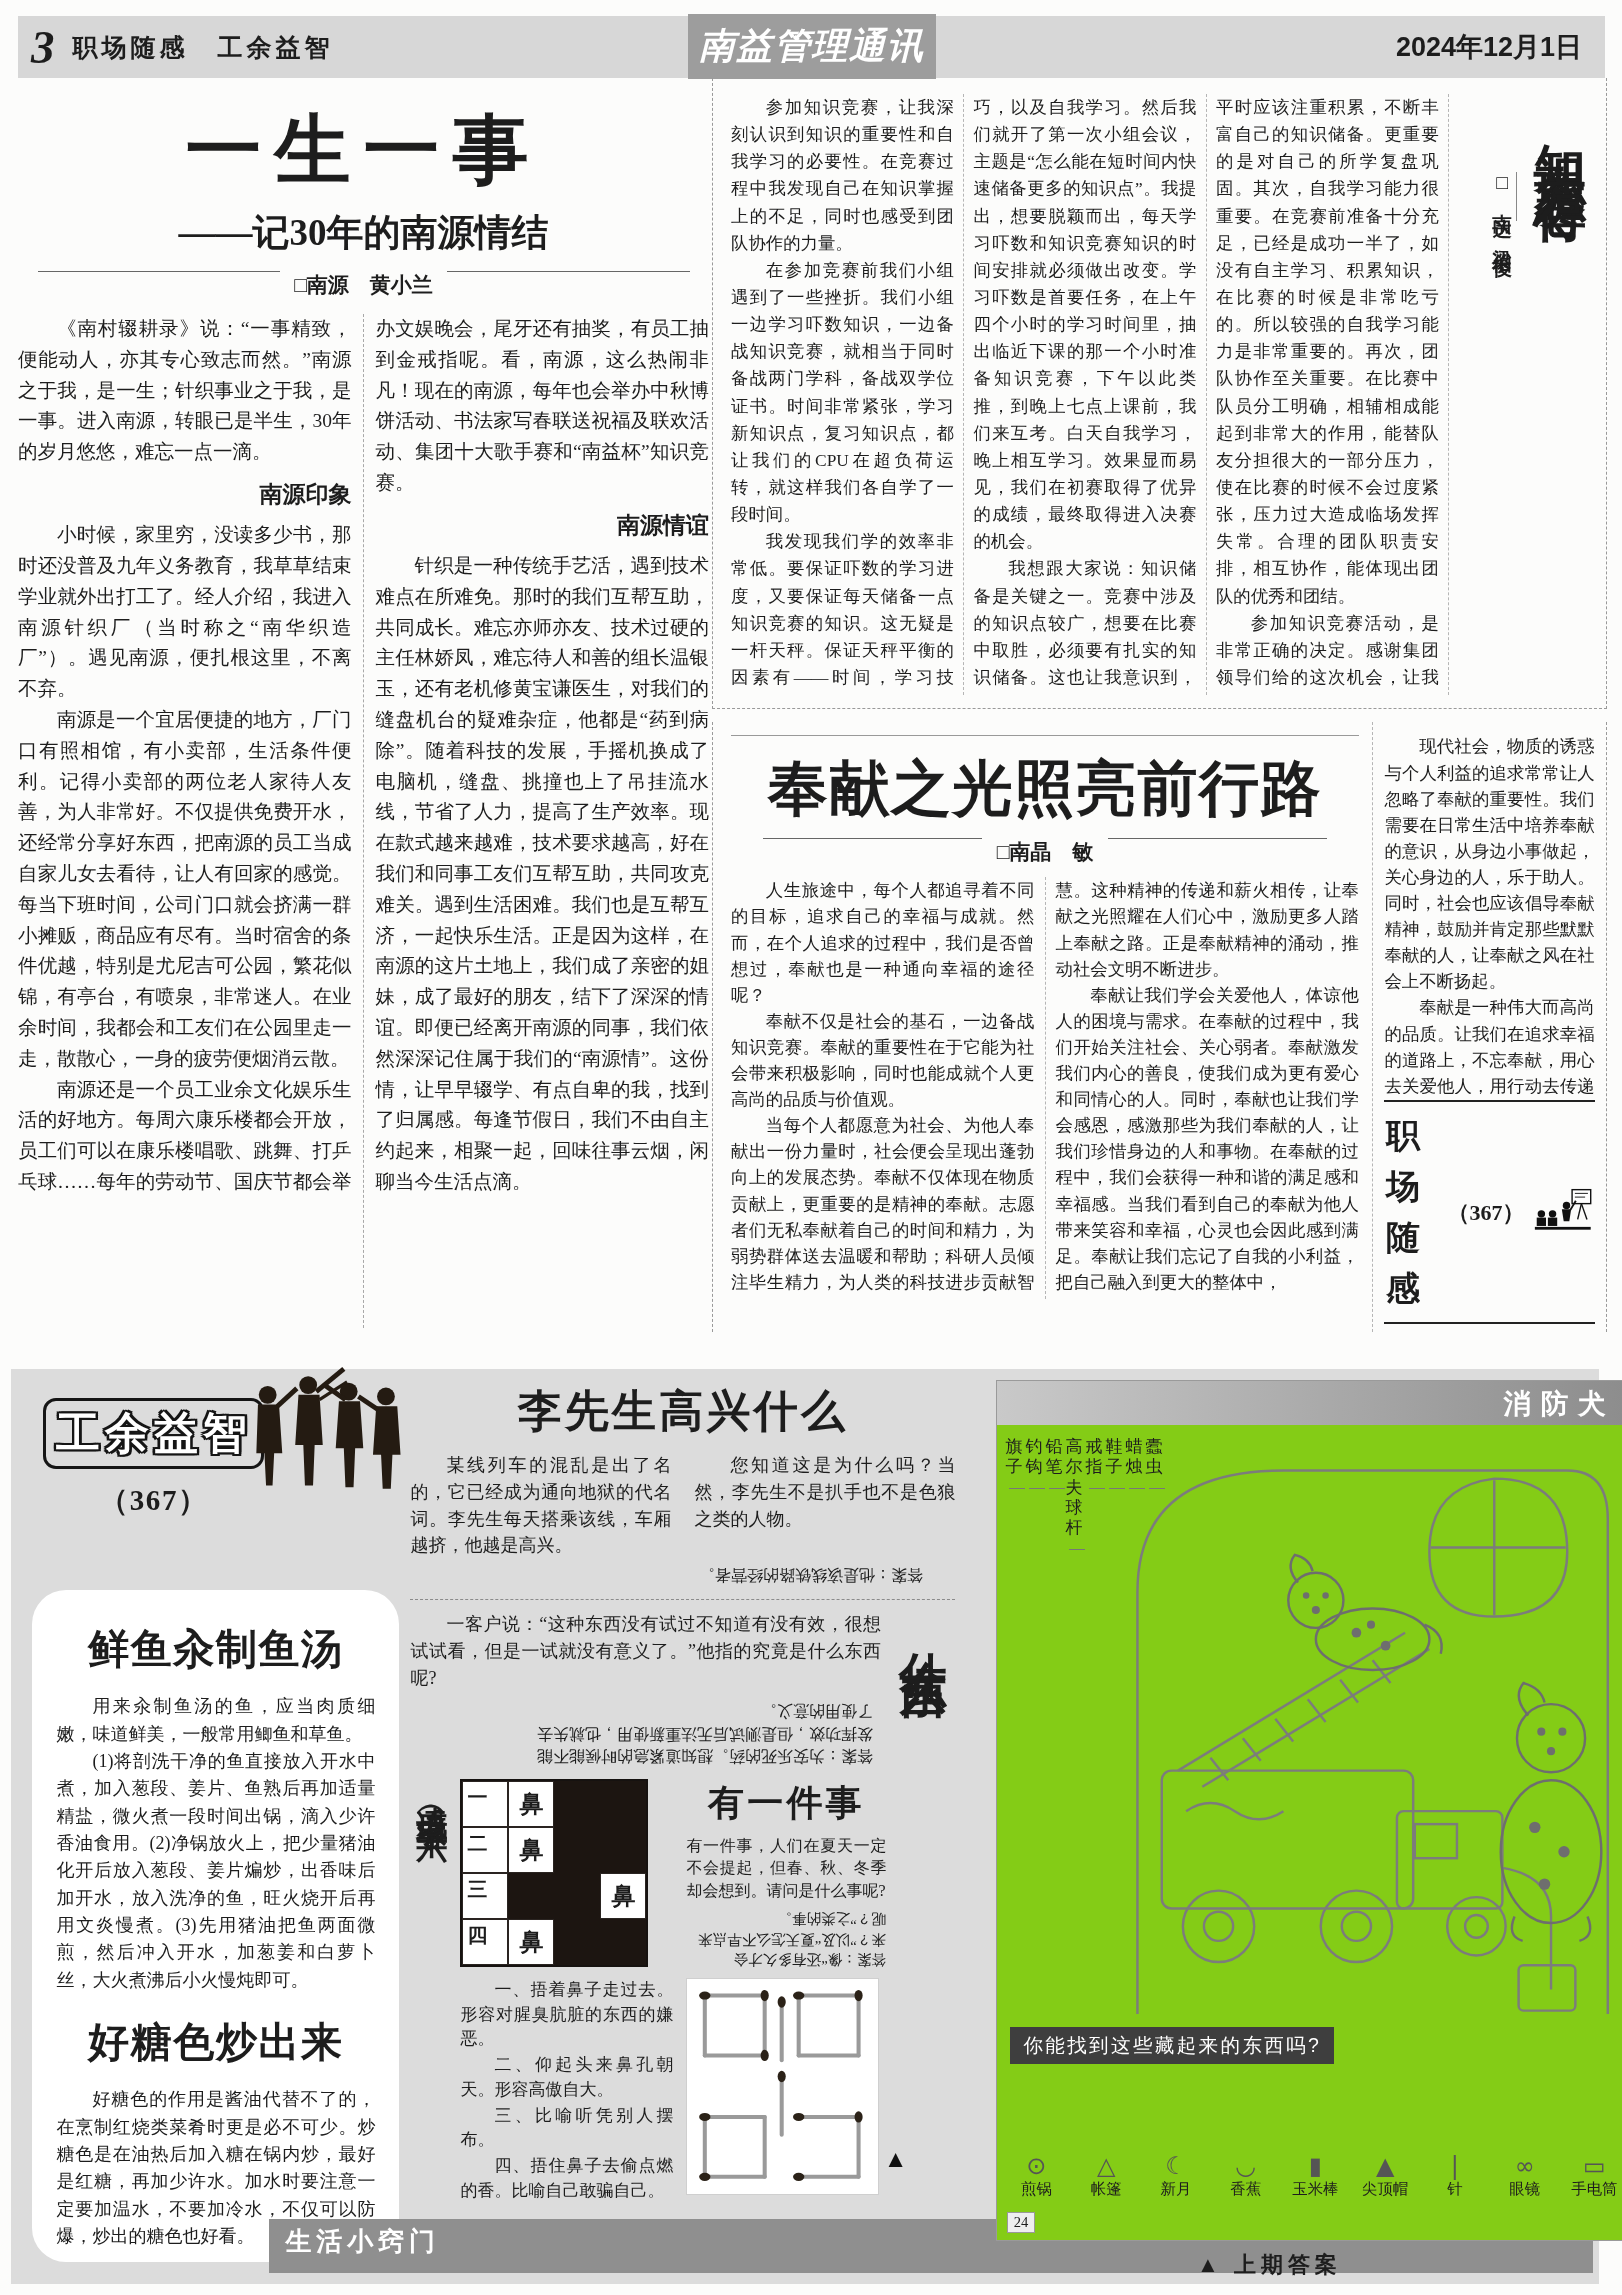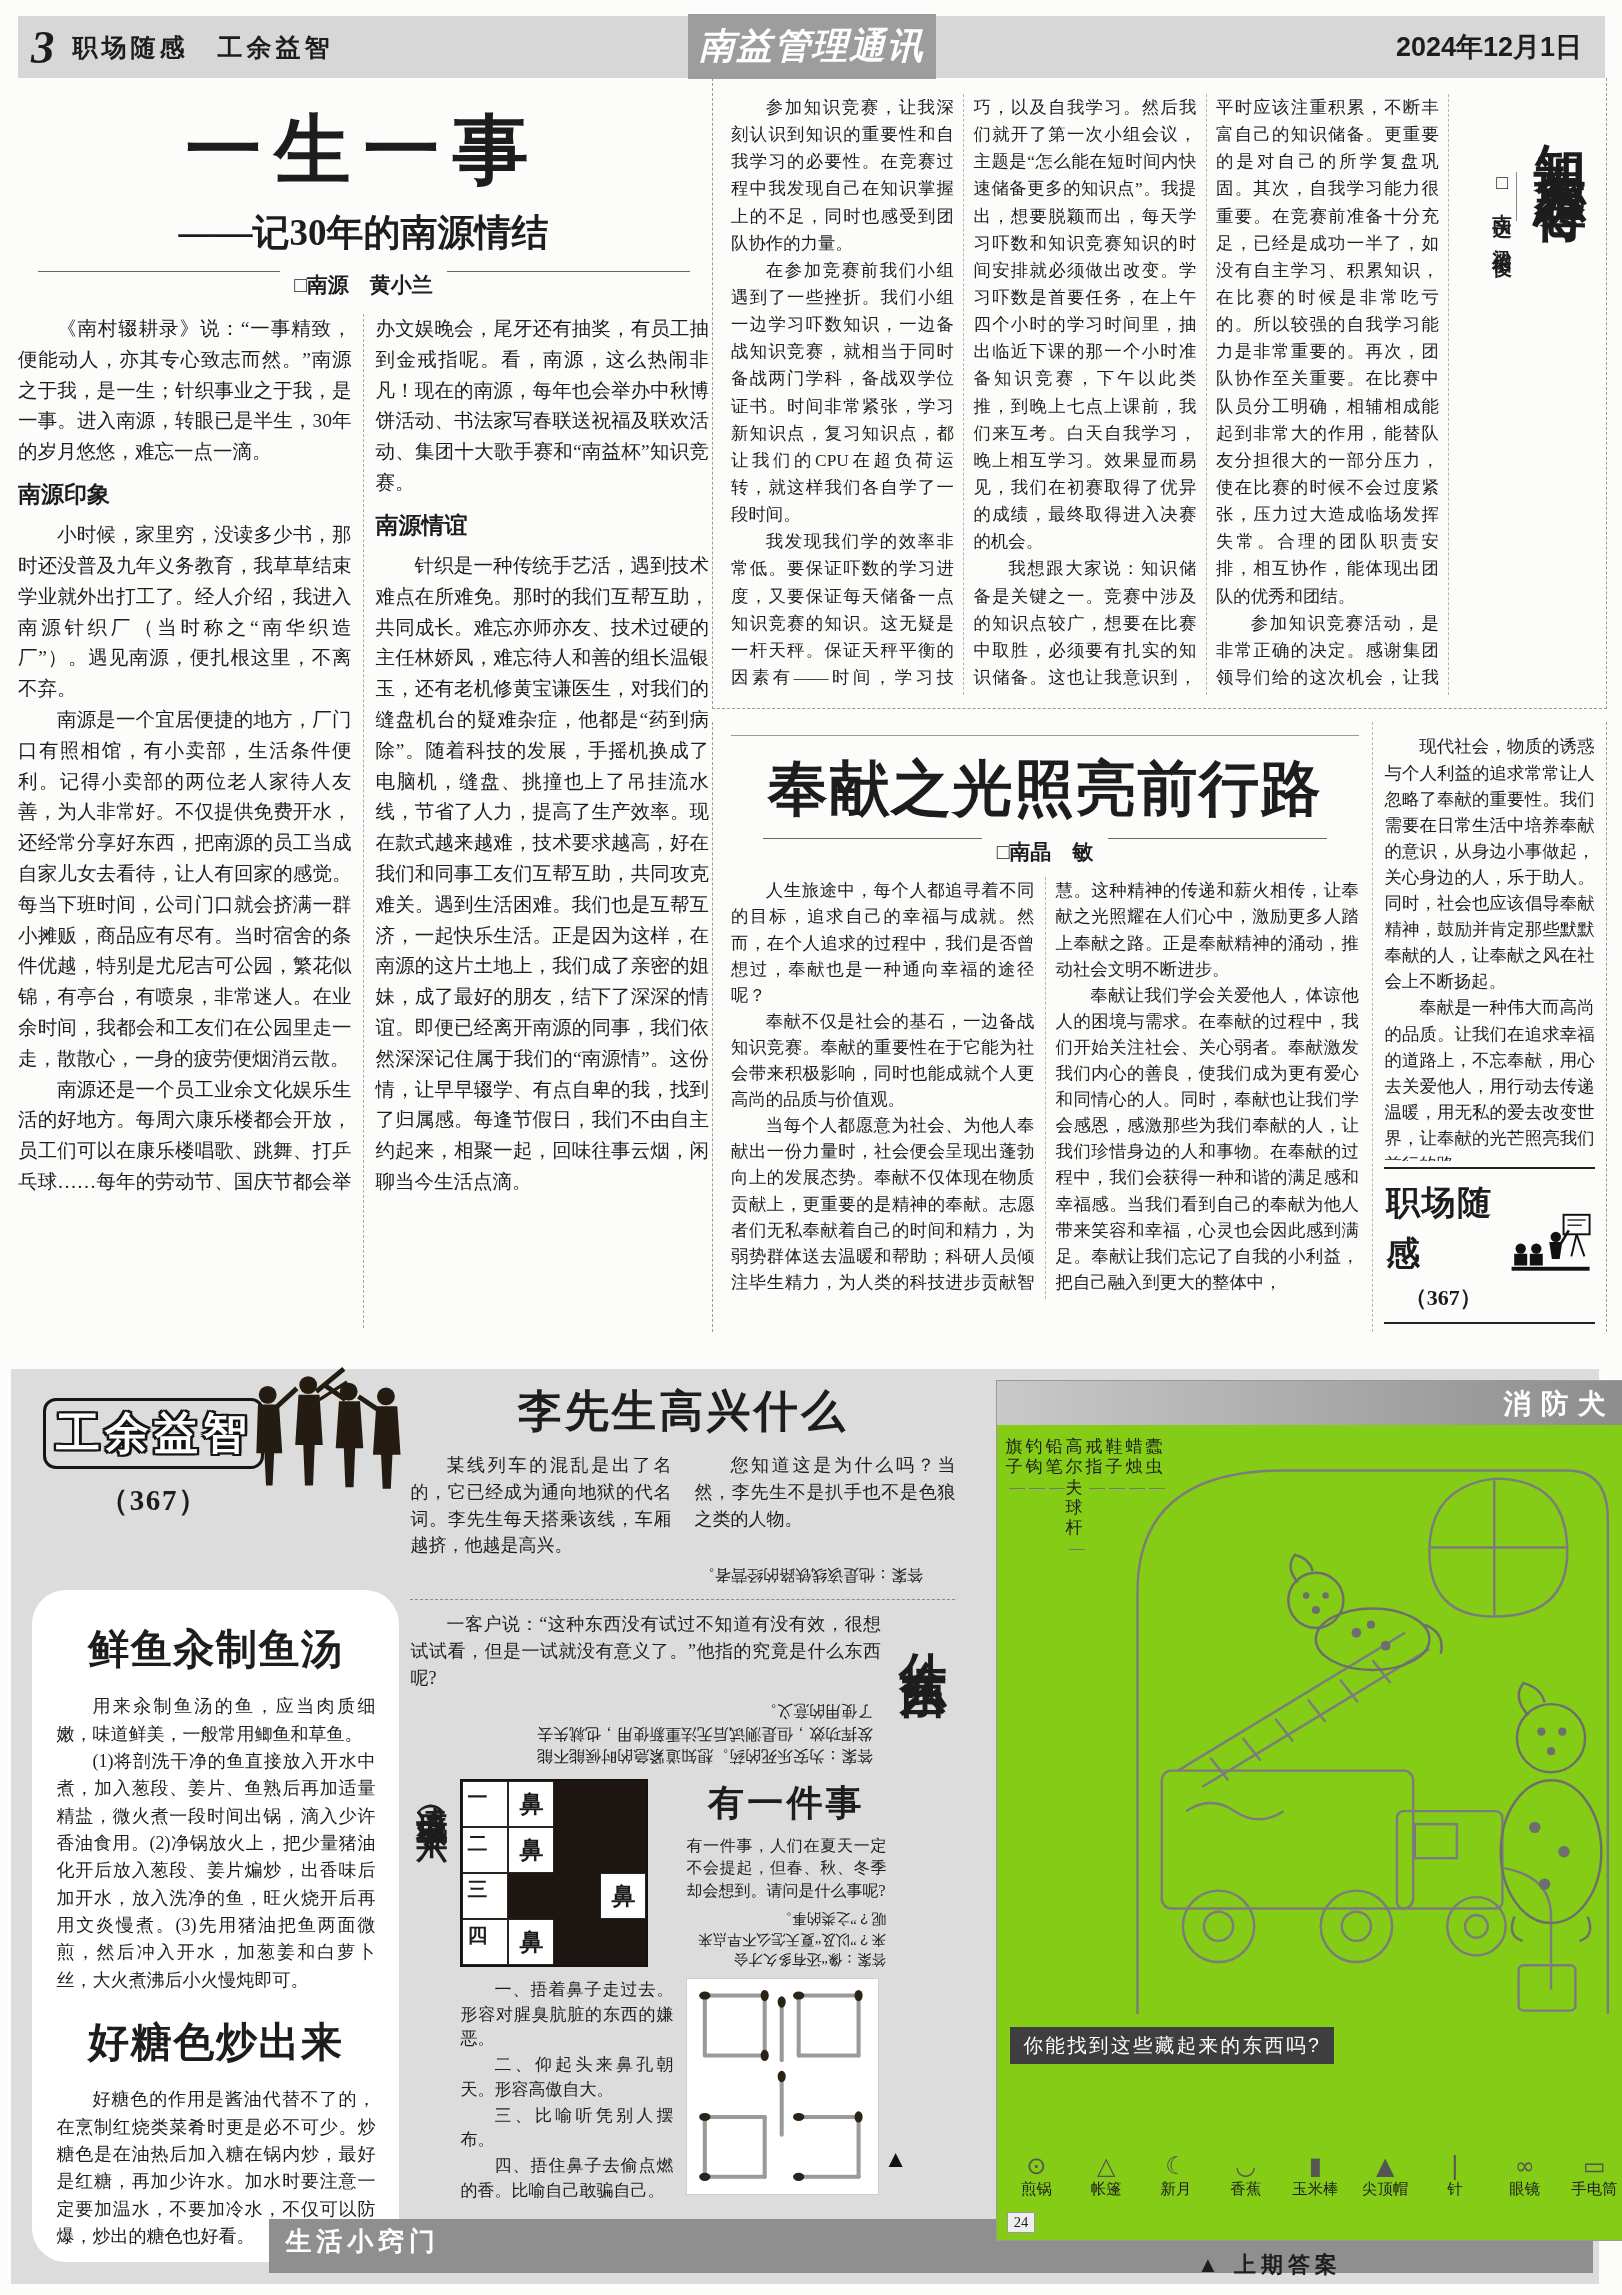--- a/index.html
+++ b/index.html
@@ -13,21 +13,21 @@
   .hdr-nav{font-size:25px;font-weight:700;font-family:"Liberation Sans","DejaVu Sans",sans-serif;letter-spacing:4px;}
   .masthead{position:absolute;left:50%;top:-1.6px;transform:translateX(-50%);width:248px;height:65px;
             background:#9d9d9d;display:flex;align-items:center;justify-content:center;}
   .masthead span{color:#fff;font-size:36px;font-weight:900;font-style:italic;letter-spacing:1.6px;}
   .hdr-date{position:absolute;right:23px;top:50%;transform:translateY(-50%);font-size:27px;font-weight:700;
             font-family:"Liberation Sans","DejaVu Sans",sans-serif;}
 
   
   p.para{margin:0;text-indent:2em;text-align:justify;}
   .chead{font-family:"Liberation Sans","DejaVu Sans",sans-serif;font-weight:700;font-size:23px;
-         text-align:left;margin:8px 0;text-indent:0;}
+         text-align:right;margin:8px 0;text-indent:0;}
   .byline{display:flex;align-items:flex-start;gap:14.6px;font-size:21px;font-weight:700;justify-content:center;}
   .byline::before,.byline::after{content:"";flex:1;border-top:1.6px solid #666;}
 
   
   .a1{position:absolute;left:18px;top:89px;width:691px;height:1243px;overflow:hidden;}
   .a1-title{text-align:center;font-size:76px;font-weight:900;letter-spacing:13px;margin:11.4px 0 1.6px;}
   .a1-sub{text-align:center;font-size:37px;font-weight:700;margin:5px 0 13px;}
   .a1 .byline{margin:0 19.5px 14.6px;}
   .a1-body{column-count:2;column-gap:24px;column-rule:1.6px dashed #a8a8a8;font-size:19.5px;line-height:1.58;height:1014px;}
 
@@ -48,21 +48,21 @@
   .a3-main{width:659px;box-sizing:border-box;padding:8px 13px 6.5px 18px;overflow:hidden;}
   .a3-title{font-size:60px;font-weight:900;text-align:center;letter-spacing:1.6px;margin:4.9px 0 8px;
             border-top:1.6px solid #999;padding-top:13px;}
   .a3-main .byline{margin:0 32px 11.4px;}
   .a3-body{column-count:2;column-gap:21px;column-rule:1.6px dashed #b5b5b5;font-size:17.4px;line-height:1.5;height:422px;}
   .a3-side{flex:1;border-left:1.6px dashed #b5b5b5;box-sizing:border-box;padding:11.4px 11.4px 8px;
            font-size:17.4px;line-height:1.5;display:flex;flex-direction:column;overflow:hidden;}
   .a3-side-text{flex:1;overflow:hidden;}
   .badge-zc{margin-top:6.5px;border-top:2.4px solid #222;border-bottom:2.4px solid #222;
             padding:8px 1.6px;display:flex;align-items:center;gap:8px;}
-  .badge-zc-left{display:flex;flex-direction:column;align-items:center;gap:2px;}
+  .badge-zc-left{display:flex;flex-direction:row;align-items:center;gap:21px;}
   .badge-zc-txt{font-size:34px;font-weight:900;font-family:"Liberation Sans","DejaVu Sans",sans-serif;letter-spacing:1.6px;}
   .badge-zc-num{font-size:22px;font-weight:700;}
 
   
   .bottom{position:absolute;left:11.4px;top:1369px;width:1588px;height:915px;background:#dcdcdc;}
 
   
   .gy-badge{position:absolute;left:32px;top:29px;}
   .gy-label{display:inline-block;border:3.2px solid #151515;border-radius:13px;padding:3.2px 9.7px;
             font-size:44px;font-weight:900;letter-spacing:4.9px;color:#fff;

